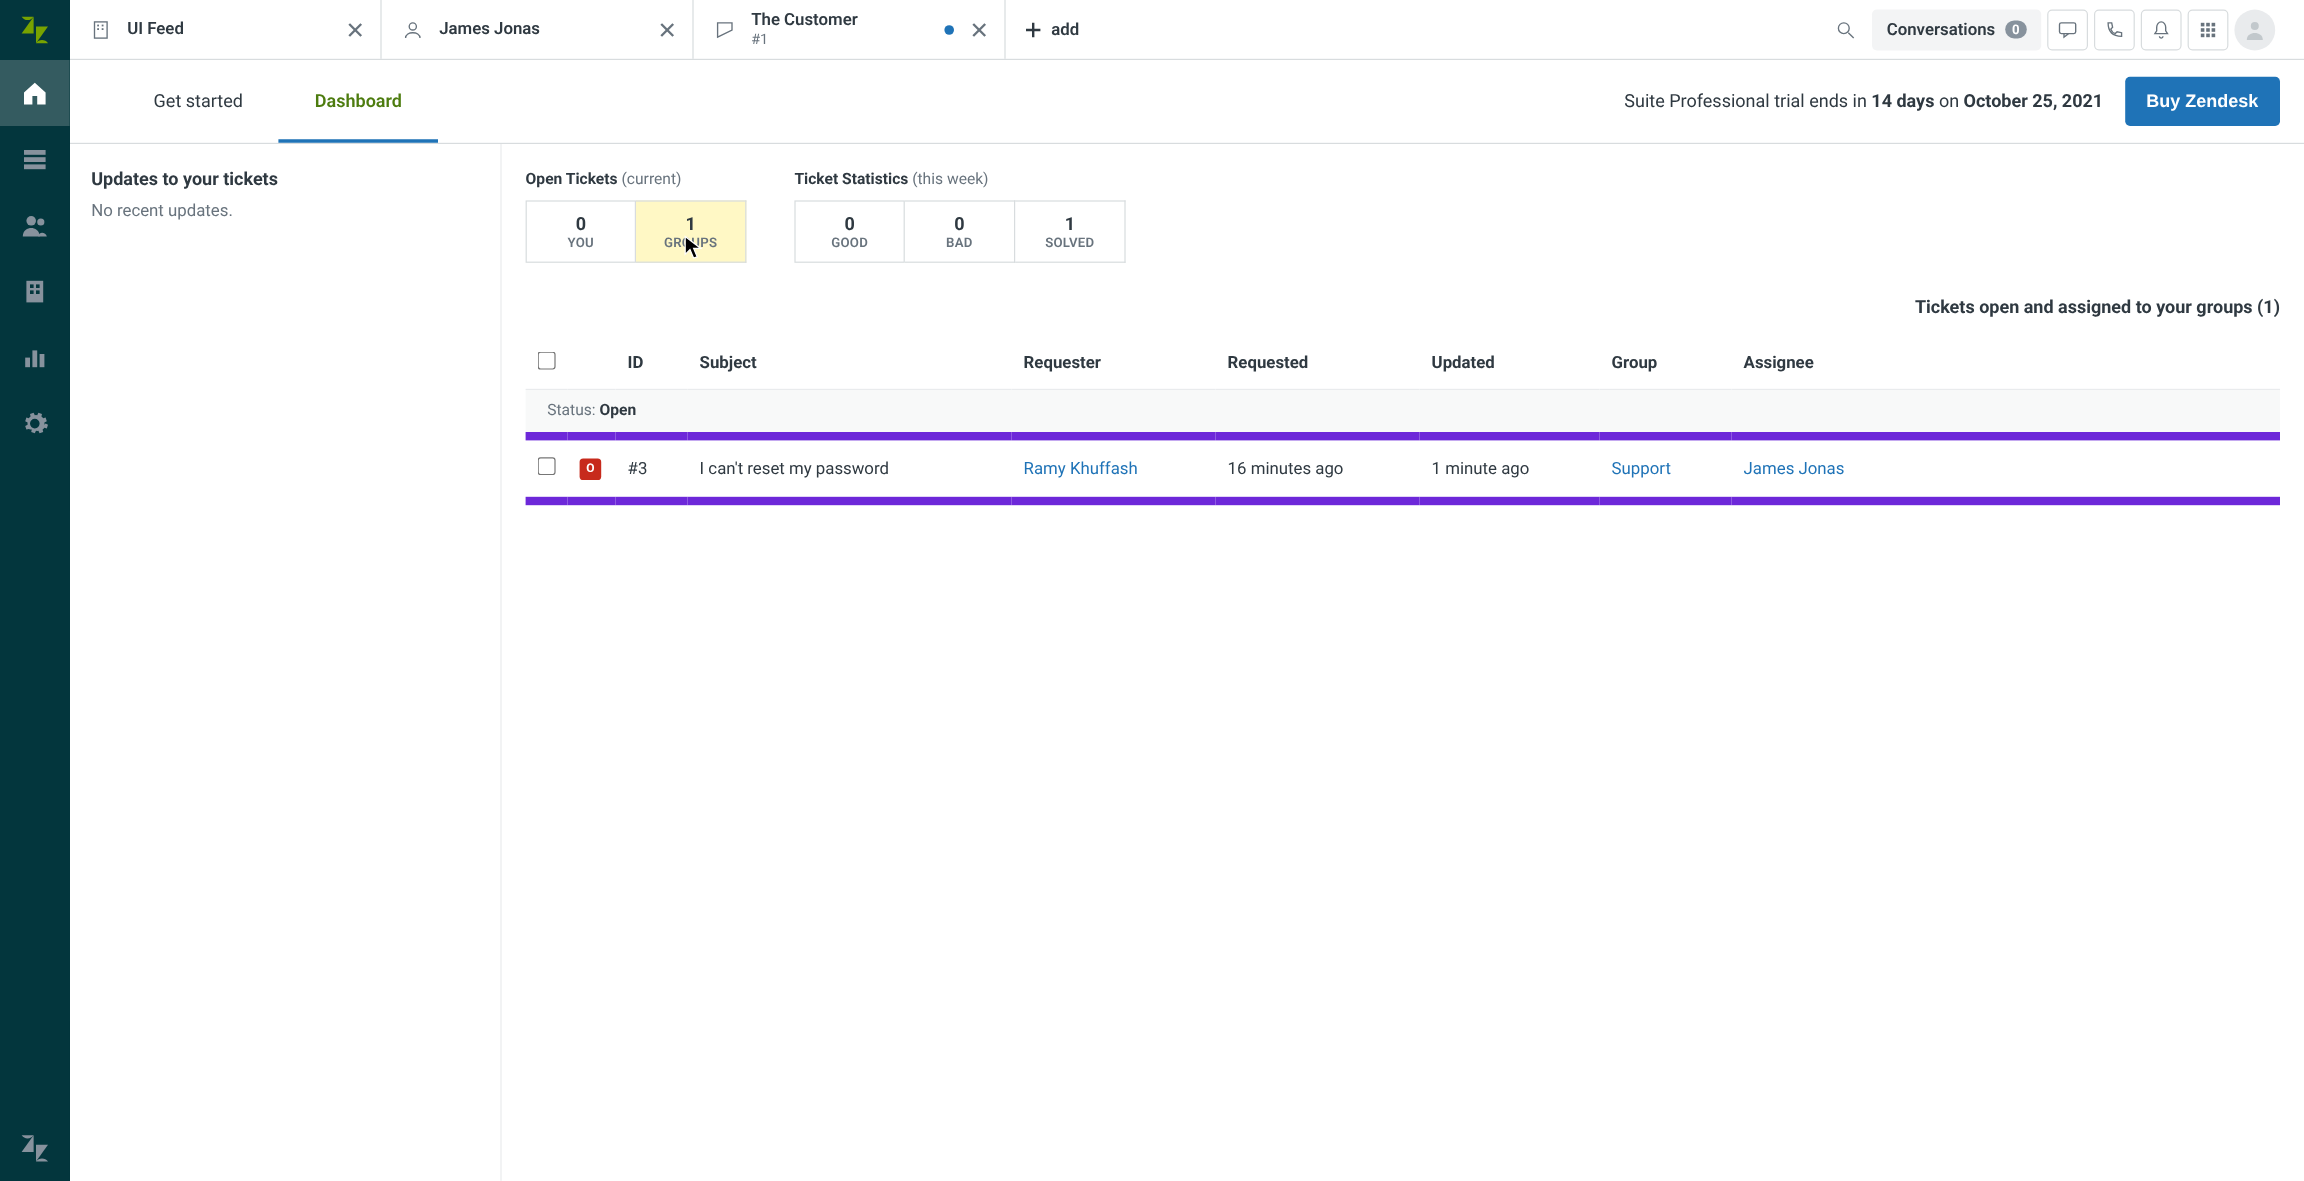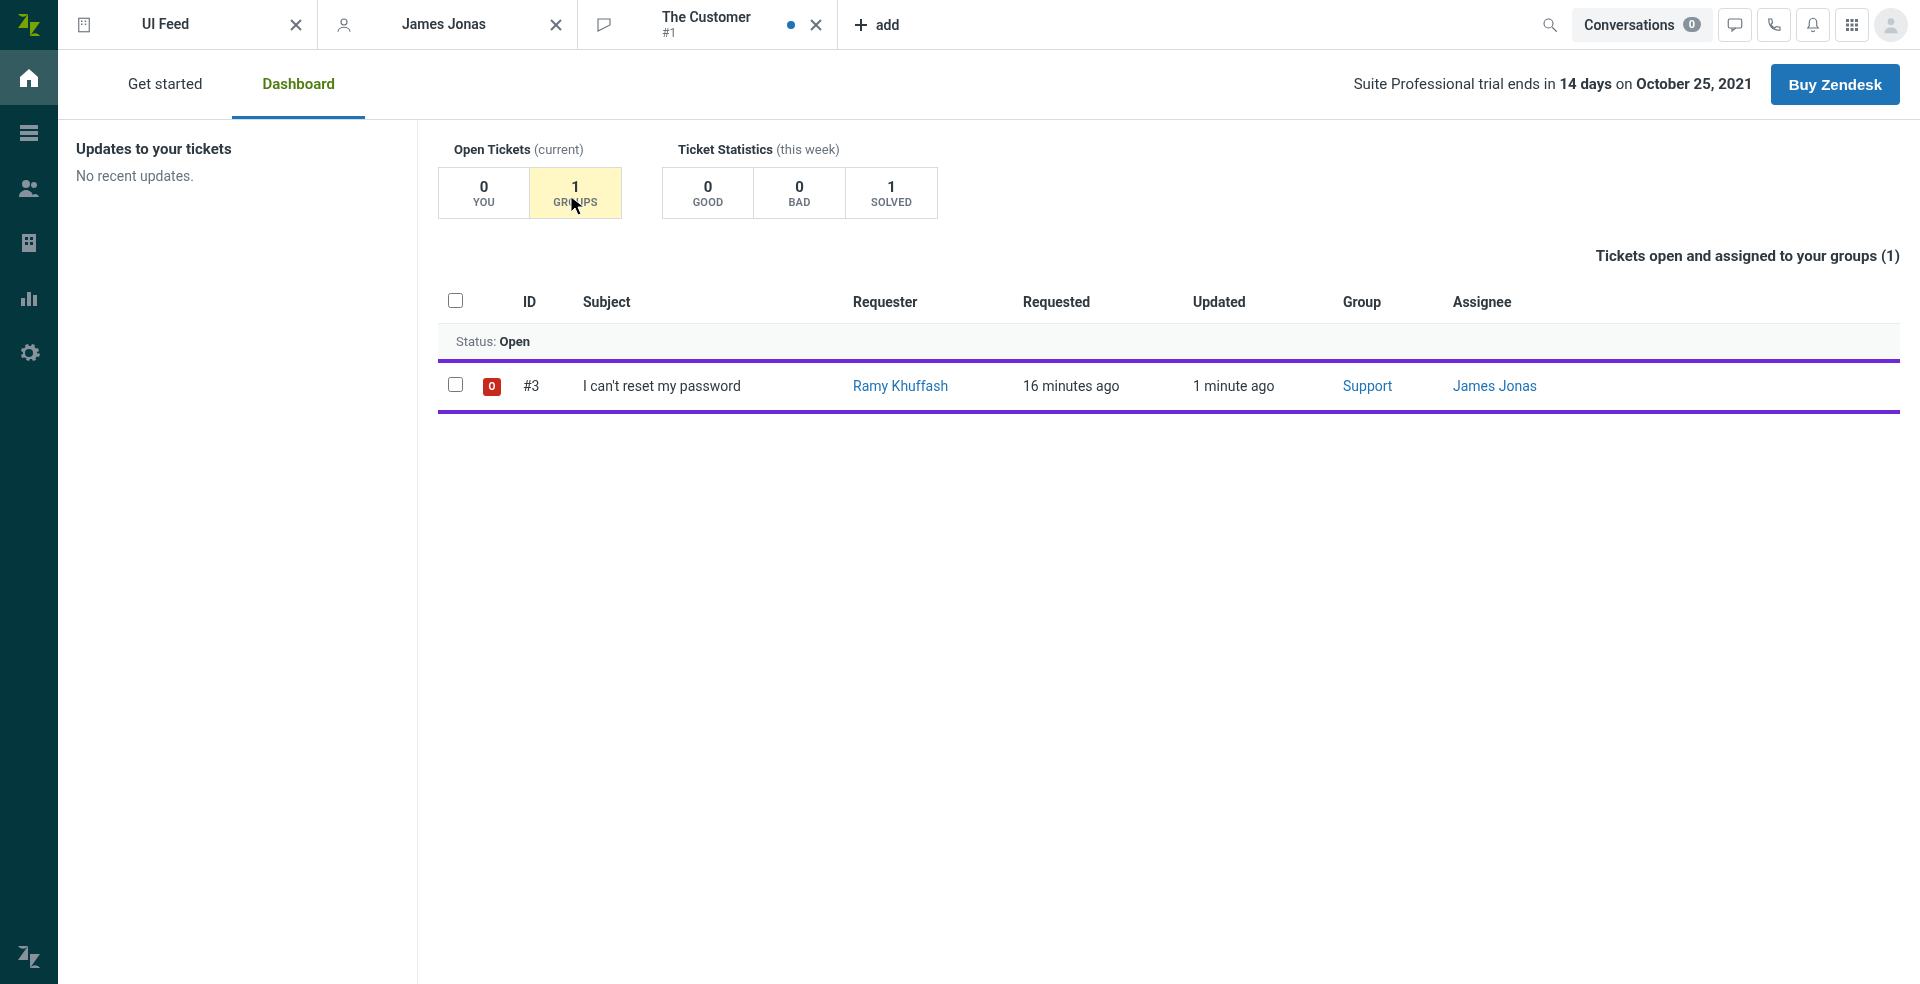--- a/index.html
+++ b/index.html
@@ -14,29 +14,29 @@
   .nav-rail .nav-icon { width: 24px; height: 24px; fill: #87929d; }
   .nav-rail .nav-item.active .nav-icon { fill: #fff; }
   .nav-rail .spacer { flex: 1; }
   .nav-rail .bottom-item { width:58px; height:55px; display:flex; align-items:center; justify-content:center; }
 
   
   .tabs-bar { position: fixed; left: 58px; right: 0; top: 0; height: 50px; display:flex; align-items:stretch; background:#fff; border-bottom:1px solid #d8dcde; }
   .tab { display:flex; align-items:center; padding: 0 16px; border-right:1px solid #d8dcde; min-width: 260px; position:relative; cursor:pointer; }
   .tab .tab-icon { width:20px; height:20px; margin-right:12px; display:flex; align-items:center; justify-content:center; }
   .tab .tab-icon svg { width:18px; height:18px; fill:#68737d; }
-  .tab .tab-titles { display:flex; flex-direction:column; line-height:1.2;margin-left:36px; }
+  .tab .tab-titles { display:flex; flex-direction:column; line-height:1.2; }
   .tab .tab-title { font-size:14px; color:#2f3941; font-weight:600; }
   .tab .tab-sub { font-size:12px; color:#68737d; }
   .tab .tab-close { position:absolute; right:12px; top:50%; transform:translateY(-50%); width:18px; height:18px; display:flex; align-items:center; justify-content:center; cursor:pointer; }
   .tab .tab-close svg { width:12px; height:12px; stroke:#68737d; stroke-width:2; }
   .tab .tab-dot { width:8px; height:8px; border-radius:50%; background:#1f73b7; position:absolute; right:42px; top:50%; transform:translateY(-50%); }
   .add-tab { display:flex; align-items:center; padding:0 16px; cursor:pointer; font-size:14px; color:#2f3941; font-weight:600; }
   .add-tab svg { width:14px; height:14px; stroke:#2f3941; stroke-width:2; margin-right:8px; }
-  .tabs-right { margin-left:auto; display:flex; align-items:center; padding-right:12px; gap:5px; }
+  .tabs-right { margin-left:auto; display:flex; align-items:center; padding-right:24px; gap:5px; }
   .icon-btn { width:34px; height:34px; border:1px solid #d8dcde; border-radius:4px; display:flex; align-items:center; justify-content:center; cursor:pointer; background:#fff; }
   .icon-btn.noborder { border:none; }
   .icon-btn svg { width:18px; height:18px; fill:none; stroke:#68737d; stroke-width:1.5; }
   .conv-btn { height:34px; padding:0 12px; background:#f3f4f5; border-radius:4px; display:flex; align-items:center; gap:8px; font-weight:600; font-size:14px; cursor:pointer; }
   .conv-badge { background:#87929d; color:#fff; border-radius:10px; font-size:11px; padding:1px 6px; font-weight:700; }
   .avatar { width:34px; height:34px; border-radius:50%; background:#e9ebed; display:flex; align-items:center; justify-content:center; }
   .avatar svg { width:20px; height:20px; fill:#c2c8cc; }
 
   
   .banner-row { position: fixed; left:58px; right:0; top:50px; height:70px; display:flex; align-items:flex-end; justify-content:space-between; padding: 0 20px 0 40px; border-bottom:1px solid #d8dcde; background:#fff; }
@@ -49,34 +49,34 @@
   .buy-btn { background:#1f73b7; color:#fff; border:none; border-radius:4px; padding:12px 18px; font-size:15px; font-weight:600; cursor:pointer; }
 
   
   .content { position:fixed; left:58px; right:0; top:120px; bottom:0; display:flex; }
   .updates-col { width: 360px; border-right:1px solid #e9ebed; padding:20px 18px; }
   .updates-col h3 { font-size:15px; font-weight:700; margin-bottom:10px; color:#2f3941; }
   .updates-col p { font-size:14px; color:#68737d; }
   .main-col { flex:1; padding: 22px 20px; overflow:auto; }
 
   .stat-row { display:flex; gap:40px; margin-bottom: 28px; }
-  .stat-group-label { font-size:13px; font-weight:700; color:#2f3941; margin-bottom:10px;margin-left:16px; }
+  .stat-group-label { font-size:13px; font-weight:700; color:#2f3941; margin-bottom:10px; }
   .stat-group-label .muted { font-weight:400; color:#68737d; }
   .stat-boxes { display:flex; }
   .stat-box { border:1px solid #d8dcde; width:92px; height:52px; display:flex; flex-direction:column; align-items:center; justify-content:center; cursor:pointer; }
   .stat-box + .stat-box { border-left:none; }
   .stat-box.highlight { background:#fff8c5; }
   .stat-num { font-size:15px; font-weight:700; }
   .stat-lbl { font-size:11px; color:#68737d; font-weight:600; letter-spacing:0.02em; }
 
   .section-title { font-size:15px; font-weight:700; margin-bottom:16px;text-align:right; }
 
   table.tickets { width:100%; border-collapse:collapse; }
   table.tickets th { text-align:left; font-size:14px; font-weight:700; padding:12px 10px; border-bottom:1px solid #e9ebed; color:#2f3941; }
-  table.tickets td { font-size:14px; padding:14px 10px; border-bottom:4px solid #6d28d9; color:#2f3941; }
+  table.tickets td { font-size:14px; padding:14px 10px; border-bottom:7px solid #6d28d9; color:#2f3941; }
   tr.status-row td { background:#f8f9f9; font-size:13px; color:#68737d; padding:10px 18px; }
   tr.status-row td b { color:#2f3941; font-weight:700; }
   .chk { width:15px; height:15px; }
   .status-badge { display:inline-flex; align-items:center; justify-content:center; width:18px; height:18px; border-radius:3px; background:#c72a1c; color:#fff; font-size:10px; font-weight:700; }
   td a, td .linkish { color:#1f73b7; cursor:pointer; }
 
   
   .cursor-img { position:absolute; pointer-events:none; }
 </style>
 </head>

